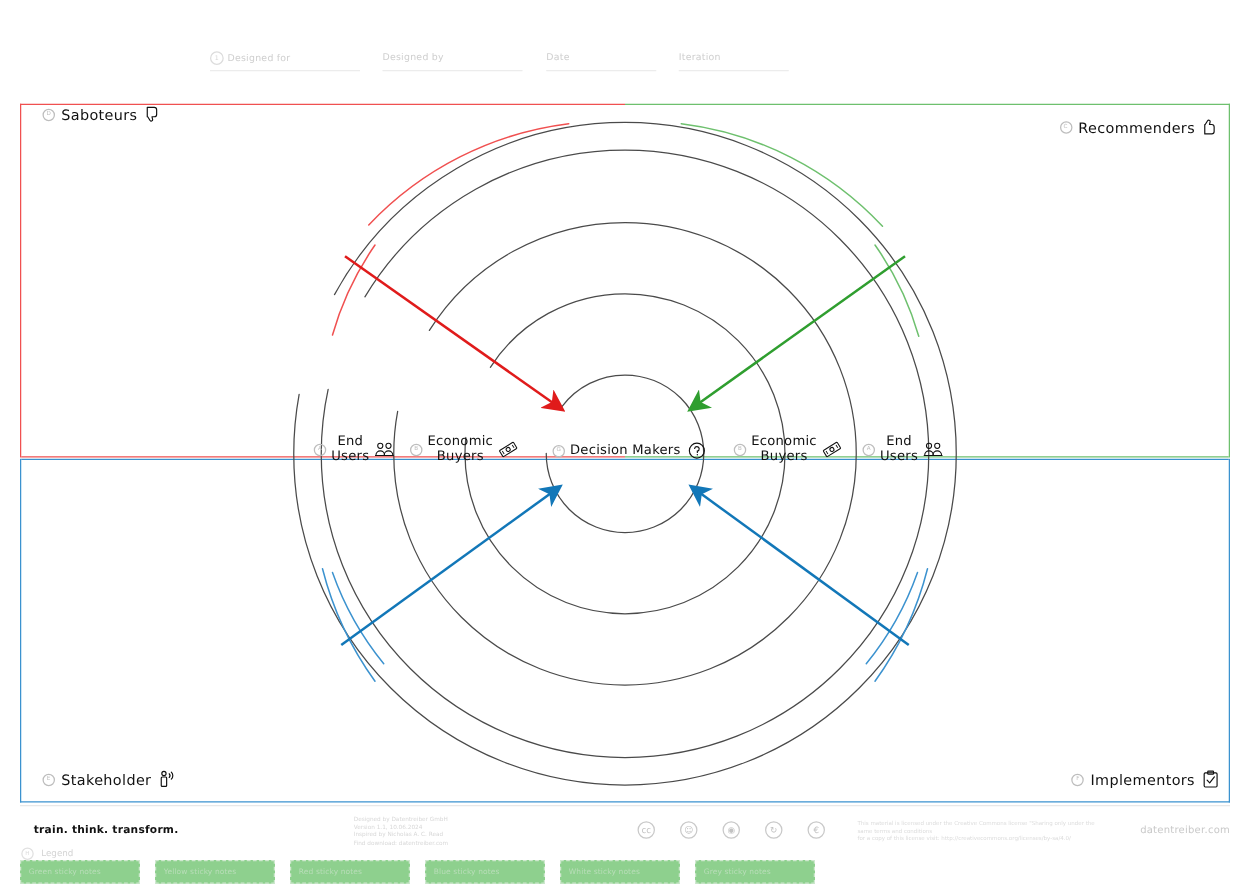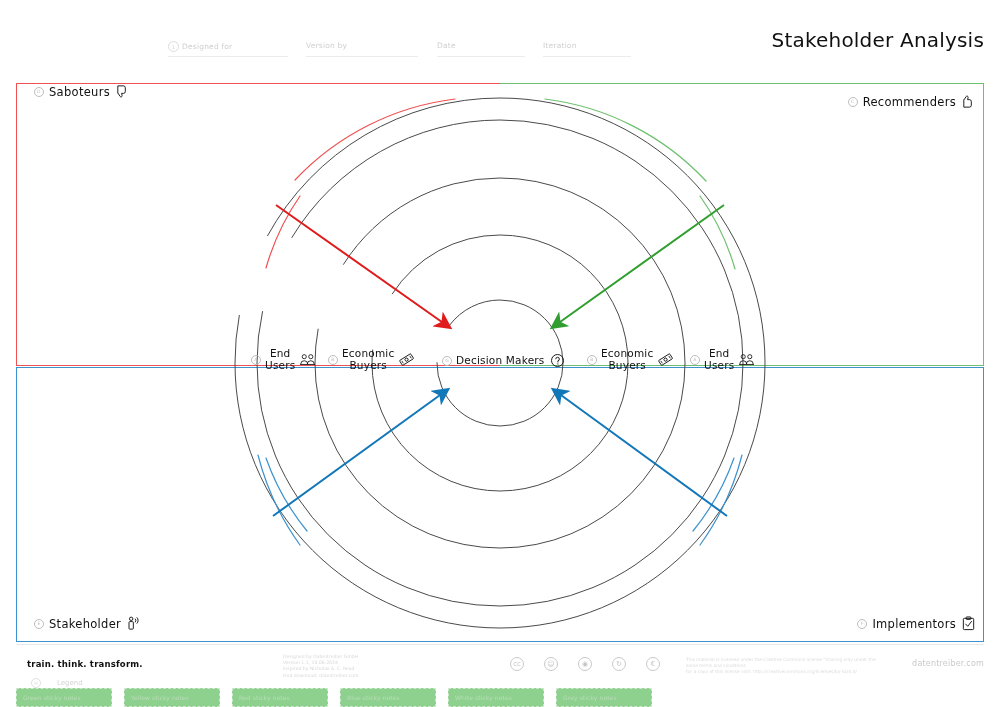--- a/index.html
+++ b/index.html
@@ -220,24 +220,24 @@
     position: absolute;
     left: 17px; top: 659px;
     font-size: 8.5px;
     font-weight: 700;
     letter-spacing: 0.2px;
     color: #111;
     margin-left: 10px;
   }
   #legend-head {
     position: absolute;
-    left: 31px; top: 678px;
-    display: flex;
-    align-items: center;
-    gap: 16px;
+    left: 17px; top: 678px;
+    display: flex;
+    align-items: center;
+    gap: 6px;
     font-size: 7px;
     color: #d4d4d4;
     text-align: center;
   }
   #legend-head .qnum { border-color:#e0e0e0; color:#dcdcdc; }
   #legend-strip {
     position: absolute;
     left: 16px; top: 688px;
     width: 968px;
     display: flex;
@@ -306,35 +306,34 @@
 <div id="header">
 
 
   <div class="hdr-field" id="hdr-designed-for">
     <span class="hdr-num">1</span>
     <span>Designed for</span>
   </div>
   <div class="hdr-rule" style="left:168px; width:120px;"></div>
 
   <div class="hdr-field" id="hdr-designed-by">
-    <span>Version by</span>
+    <span>Designed by</span>
   </div>
   <div class="hdr-rule" style="left:306px; width:112px;"></div>
 
   <div class="hdr-field" id="hdr-date">
     <span>Date</span>
   </div>
   <div class="hdr-rule" style="left:437px; width:88px;"></div>
 
   <div class="hdr-field" id="hdr-iteration">
     <span>Iteration</span>
   </div>
   <div class="hdr-rule" style="left:543px; width:88px;"></div>
 
-  <div id="page-title">Stakeholder Analysis</div>
 </div>
 
 <div class="quad" id="quad-saboteurs"></div>
 <div class="quad" id="quad-influencers"></div>
 <div class="quad" id="quad-recommenders"></div>
 <div class="quad" id="quad-implementors"></div>
 
 <svg id="diagram" viewBox="0 0 1000 707">
   <g fill="none" stroke="#4a4a4a" stroke-width="1" stroke-linecap="round">
 

